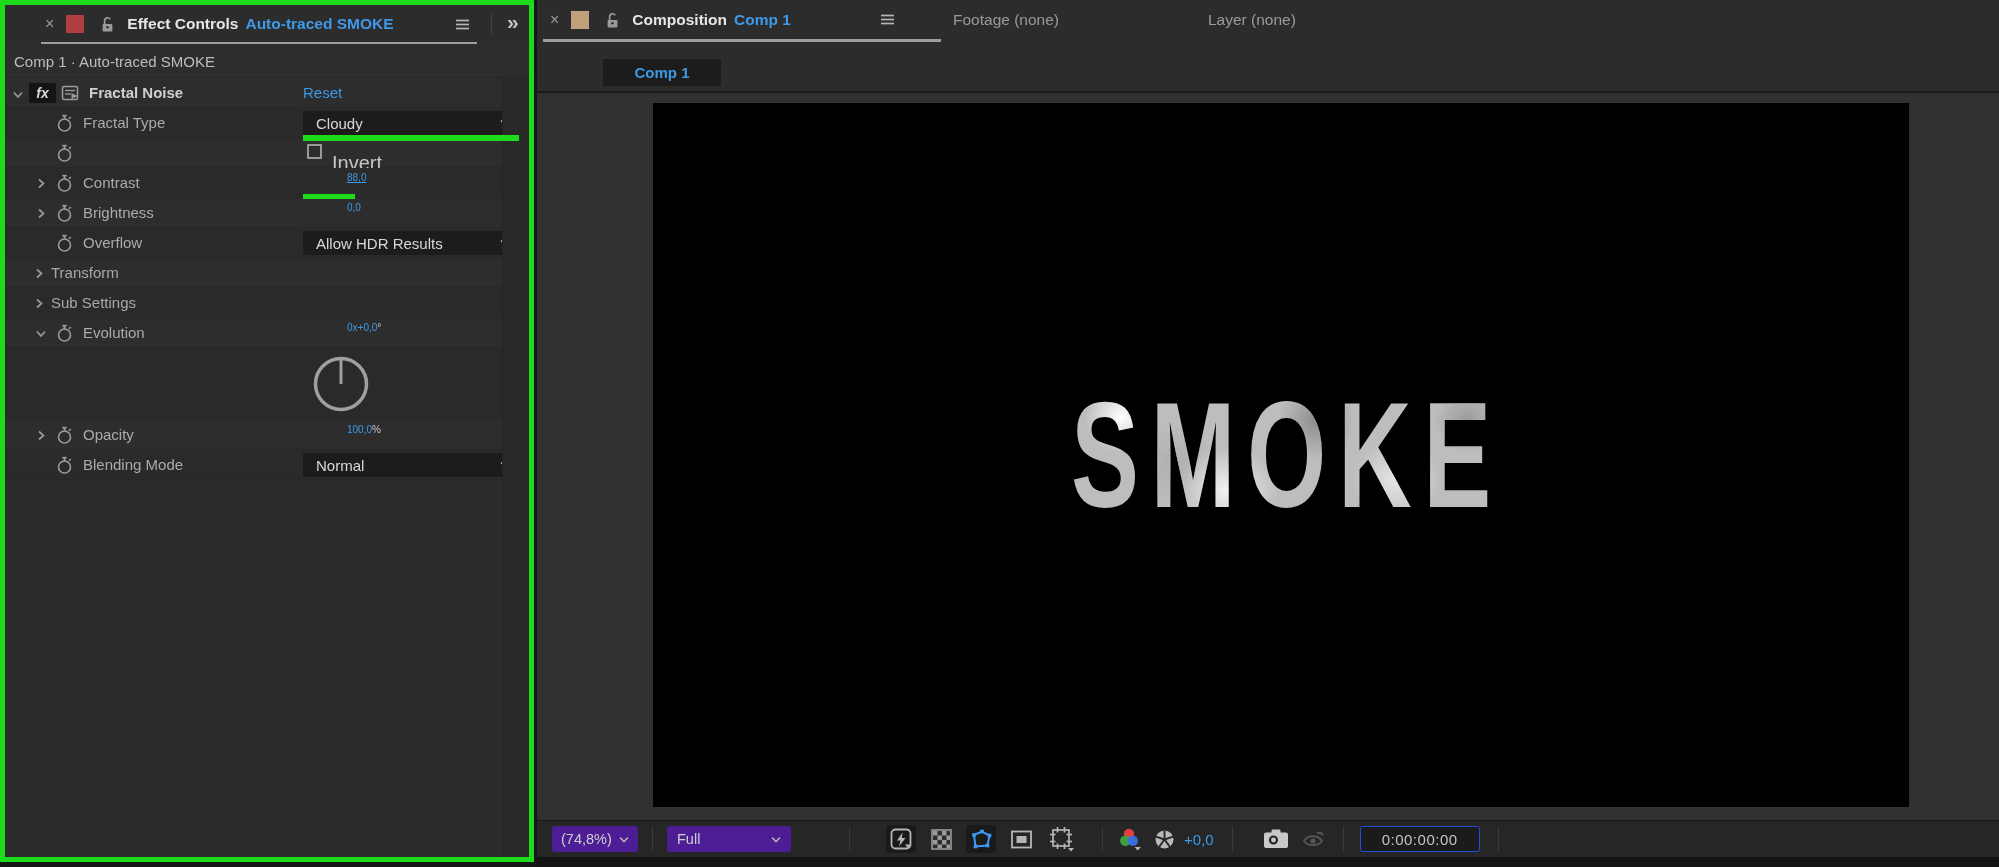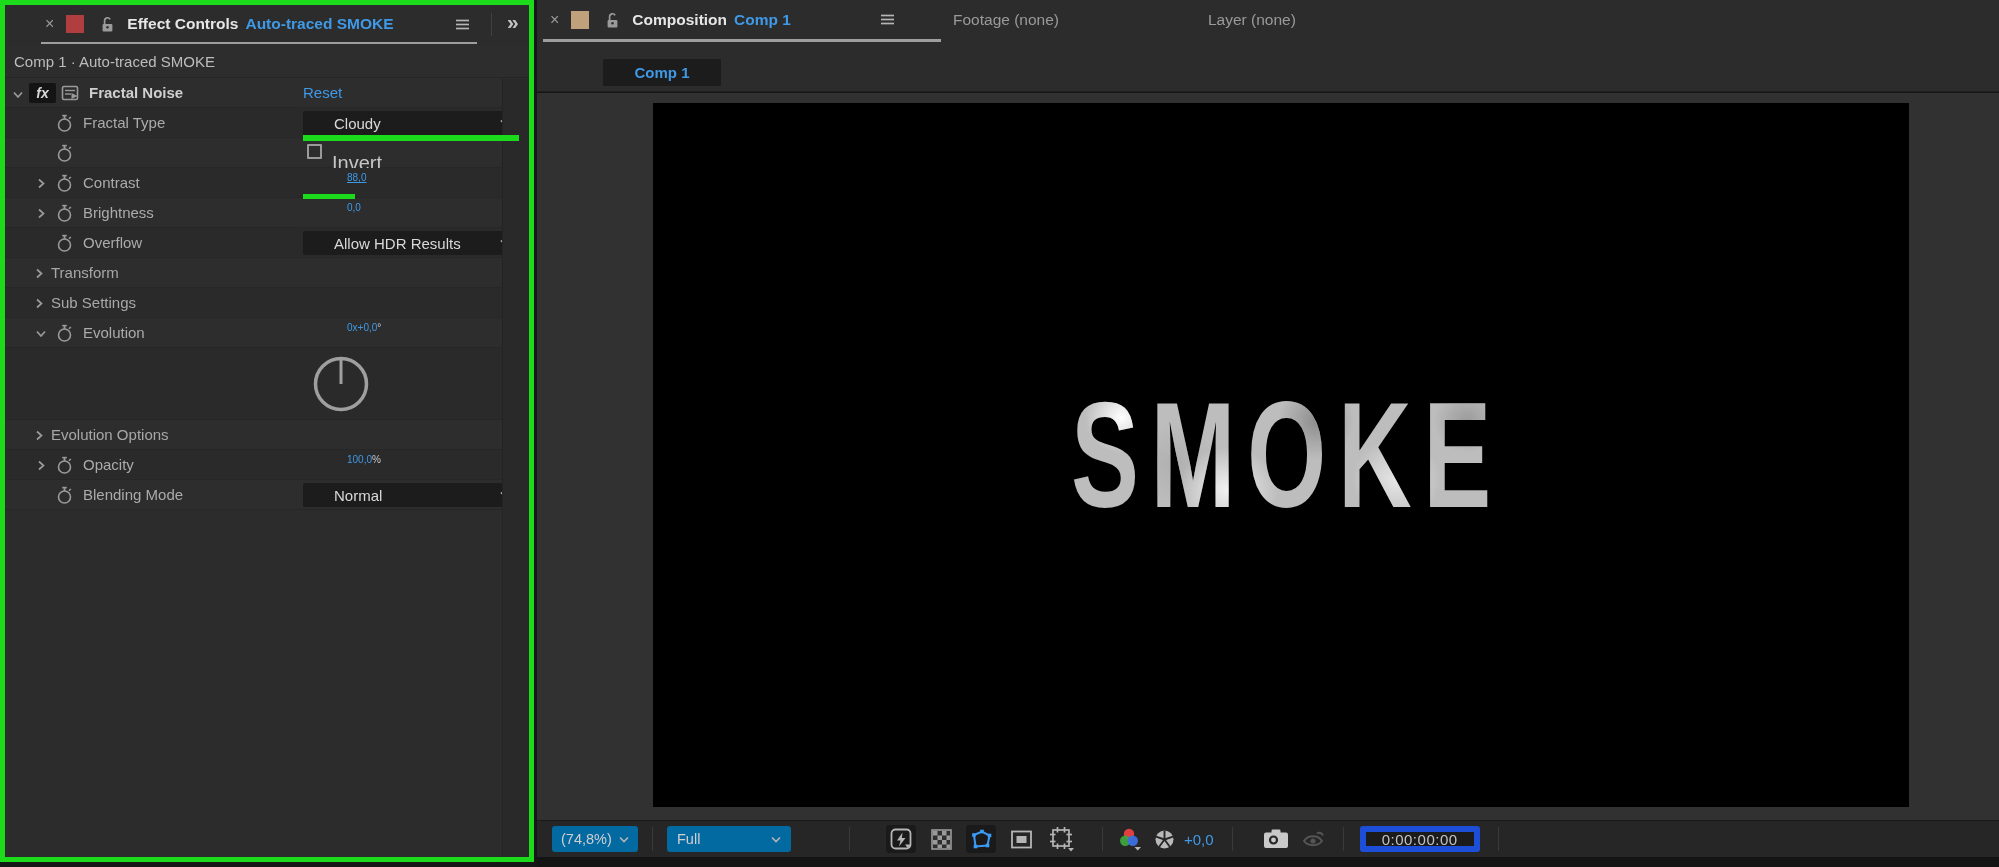--- a/index.html
+++ b/index.html
@@ -44,21 +44,21 @@
   .row.header .lbl{left:84px;color:#cfcfcf;font-weight:bold;}
   .fx-badge{position:absolute;left:24px;top:5px;width:27px;height:20px;background:#141414;border-radius:2px;
     color:#d8d8d8;font-style:italic;font-weight:bold;font-size:14px;display:flex;align-items:center;justify-content:center;}
   .effect-ico{position:absolute;left:56px;top:6px;display:flex;}
   .val{position:absolute;left:298px;top:4px;font-size:10px;color:#3F99E6;white-space:nowrap;margin-left:44px;}
   .val .suffix{color:#c9c9c9;}
   .val.underlined .v{text-decoration:underline;}
   .reset-link{position:absolute;left:298px;top:6px;font-size:15px;color:#3F99E6;}
   .dd{position:absolute;left:298px;top:3px;width:216px;height:24px;background:#1c1c1c;border-radius:2px;
     display:flex;align-items:center;}
-  .ddv{color:#d9d9d9;font-size:15px;padding-left:31px;flex:1;white-space:nowrap;overflow:hidden;}
+  .ddv{color:#d9d9d9;font-size:15px;padding-left:13px;flex:1;white-space:nowrap;overflow:hidden;}
   .dd svg{margin-right:8px;flex:none;}
   .ann-bar{position:absolute;left:298px;width:216px;height:6px;bottom:-4px;background:#1BDB1B;z-index:5;}
   .ann-small{position:absolute;left:298px;width:52px;height:5px;bottom:-2px;background:#1BDB1B;z-index:5;}
   .cb{position:absolute;left:302px;top:6px;width:15px;height:15px;border:2px solid #9a9a9a;border-radius:1px;background:transparent;}
   .cb-lbl{position:absolute;left:327px;top:14px;font-size:20px;color:#c6c6c6;}
   .row.dialrow{height:72px;}
   .dial{position:absolute;left:306px;top:6px;}
 
   
   .right-panel{position:absolute;left:537px;top:0;width:1462px;height:867px;background:#161616;}
@@ -82,29 +82,29 @@
       radial-gradient(120px 70px at 38% 70%, #f2f2f2 0%, rgba(240,240,240,0) 62%),
       radial-gradient(80px 55px at 58% 30%, #8d8d8d 0%, rgba(140,140,140,0) 70%),
       radial-gradient(110px 70px at 76% 64%, #e6e6e6 0%, rgba(230,230,230,0) 60%),
       radial-gradient(70px 45px at 92% 30%, #9b9b9b 0%, rgba(155,155,155,0) 70%),
       radial-gradient(90px 60px at 26% 55%, #b0b0b0 0%, rgba(176,176,176,0) 65%),
       #bdbdbd;
     -webkit-background-clip:text;background-clip:text;color:transparent;}
 
   .toolbar{position:absolute;left:0;right:0;top:820px;height:37px;background:#262626;border-top:1px solid #191919;
     display:flex;align-items:center;padding-left:15px;}
-  .tbx{height:26px;background:#0369a1;border-radius:3px;display:flex;align-items:center;color:#cfcfcf;font-size:14.5px;}
+  .tbx{height:26px;background:#4c1d95;border-radius:3px;display:flex;align-items:center;color:#cfcfcf;font-size:14.5px;}
   .zoom-box{width:86px;padding:0 9px;justify-content:space-between;}
   .res-box{width:124px;padding:0 10px;justify-content:space-between;}
   .tb-div{width:1px;height:24px;background:#3a3a3a;margin:0 14px;flex:none;}
   .tb-btn{width:30px;height:28px;display:flex;align-items:center;justify-content:center;margin-right:10px;border-radius:3px;flex:none;}
   .tb-btn.pressed{background:#1a1a1a;}
   .tb-ico{display:flex;align-items:center;justify-content:center;flex:none;}
   .exposure{color:#3F99E6;font-size:15px;margin-left:8px;white-space:nowrap;}
-  .timecode{width:120px;height:26px;background:#1b1b1b;border:6px solid #1d4ed8;border-radius:3px;
+  .timecode{width:120px;height:26px;background:#1b1b1b;border:1px solid #1d4ed8;border-radius:3px;
     display:flex;align-items:center;justify-content:center;color:#c3c3c3;font-size:15px;letter-spacing:0.5px;}
   .bottom-strip{position:absolute;left:0;right:0;top:857px;height:10px;background:#141414;}
 </style>
 </head>
 <body>
 
 <div class="app">
 
   <div class="left-panel">
     <div class="lp-inner">
@@ -264,26 +264,20 @@
     <span class="val"><span class="v">0x+0,0</span><span class="suffix">°</span></span>
 
   </div>
           <div class="row dialrow">
     <span class="dial">
       <svg width="60" height="60" viewBox="0 0 60 60">
         <circle cx="30" cy="30" r="25.5" fill="none" stroke="#9f9f9f" stroke-width="3.5"></circle>
         <line x1="30" y1="30" x2="30" y2="6" stroke="#9f9f9f" stroke-width="3"></line>
       </svg>
     </span>
-  </div>
-          <div class="row group">
-    <svg class="chev" viewBox="0 0 10 11">
-              <polyline points="3,1.5 7.5,5.5 3,9.5"></polyline>
-            </svg>
-    <span class="lbl">Evolution Options</span>
   </div>
           <div class="row param">
     <svg class="chev" viewBox="0 0 10 11">
               <polyline points="3,1.5 7.5,5.5 3,9.5"></polyline>
             </svg>
     <span class="sw">
       <svg width="19" height="19" viewBox="0 0 19 19">
                 <circle cx="9.5" cy="11" r="6" fill="none" stroke="currentColor" stroke-width="1.6"></circle>
                 <line x1="9.5" y1="2" x2="9.5" y2="5" stroke="currentColor" stroke-width="1.8"></line>
                 <line x1="7.2" y1="1.6" x2="11.8" y2="1.6" stroke="currentColor" stroke-width="1.6"></line>

